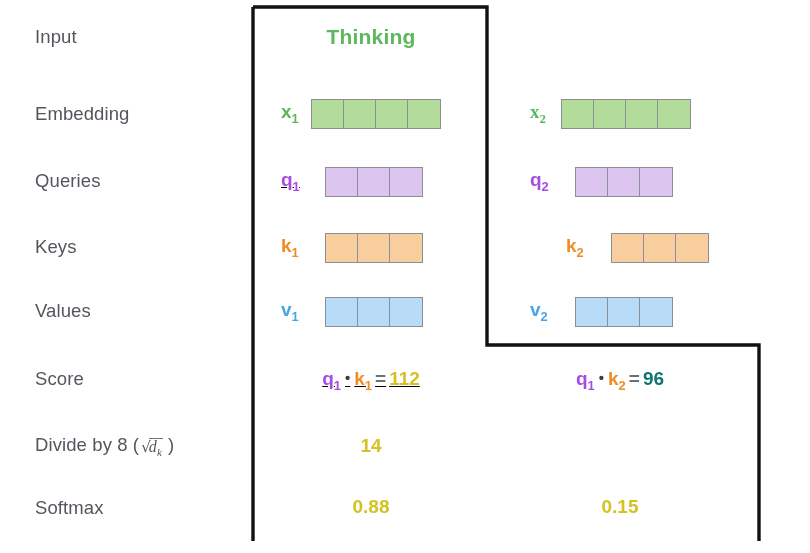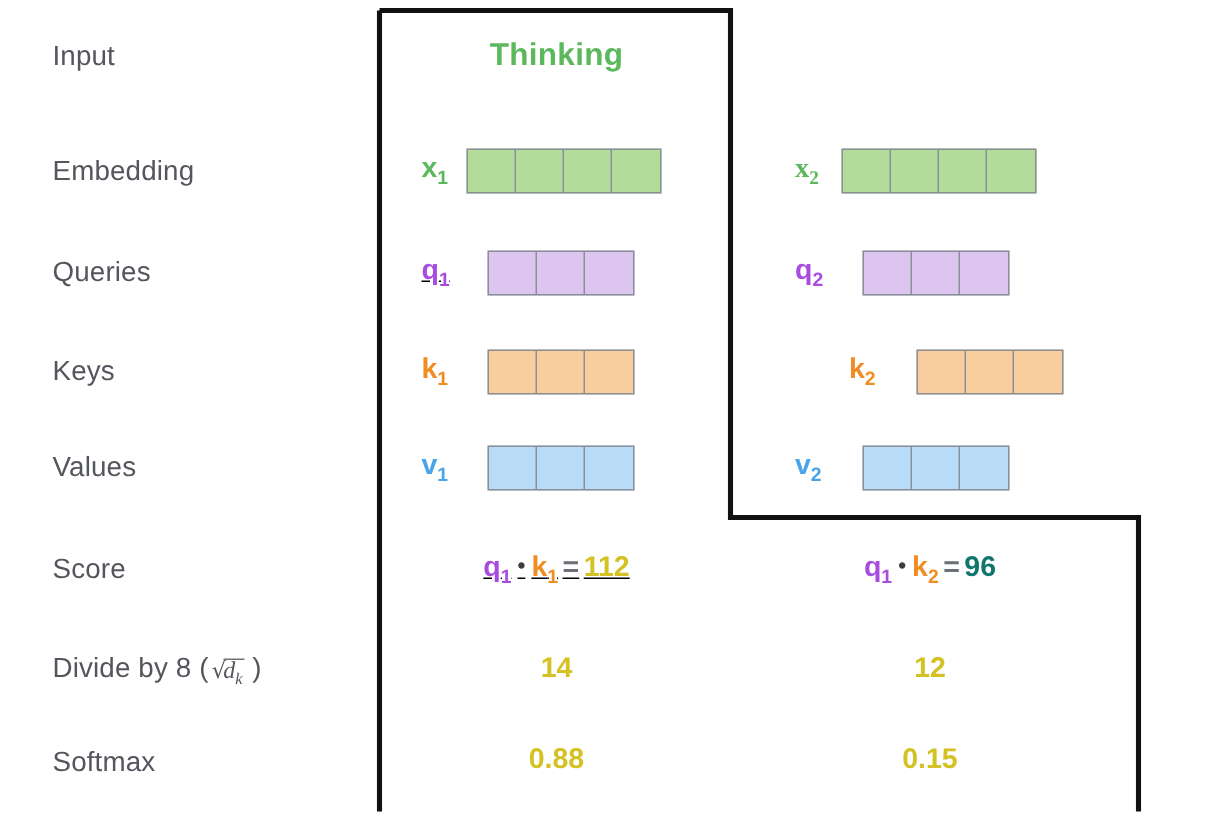--- a/index.html
+++ b/index.html
@@ -241,18 +241,17 @@
 
   <div class="score-expr" style="left:281px; top:369px; width:180px;text-decoration:underline;">
     <span style="color:#a64ce0;"><span>q</span><sub>1</sub></span><span class="dot">•</span><span style="color:#f08c22;"><span>k</span><sub>1</sub></span><span class="eq">=</span><span style="color:#d4c224;">112</span>
   </div>
 
   <div class="score-expr" style="left:530px; top:369px; width:180px;">
     <span style="color:#a64ce0;"><span>q</span><sub>1</sub></span><span class="dot">•</span><span style="color:#f08c22;"><span>k</span><sub>2</sub></span><span class="eq">=</span><span style="color:#0f766e;">96</span>
   </div>
 
   <div class="value-num" style="left:281px; top:436px; width:180px; color:#d4c224;">14</div>
-  <div class="value-num" style="left:530px; top:436px; width:180px; color:#d4c224;">12</div>
 
   <div class="value-num" style="left:281px; top:497px; width:180px; color:#d4c224;">0.88</div>
   <div class="value-num" style="left:530px; top:497px; width:180px; color:#d4c224;">0.15</div>
 
 </div>
 
 </body></html>

